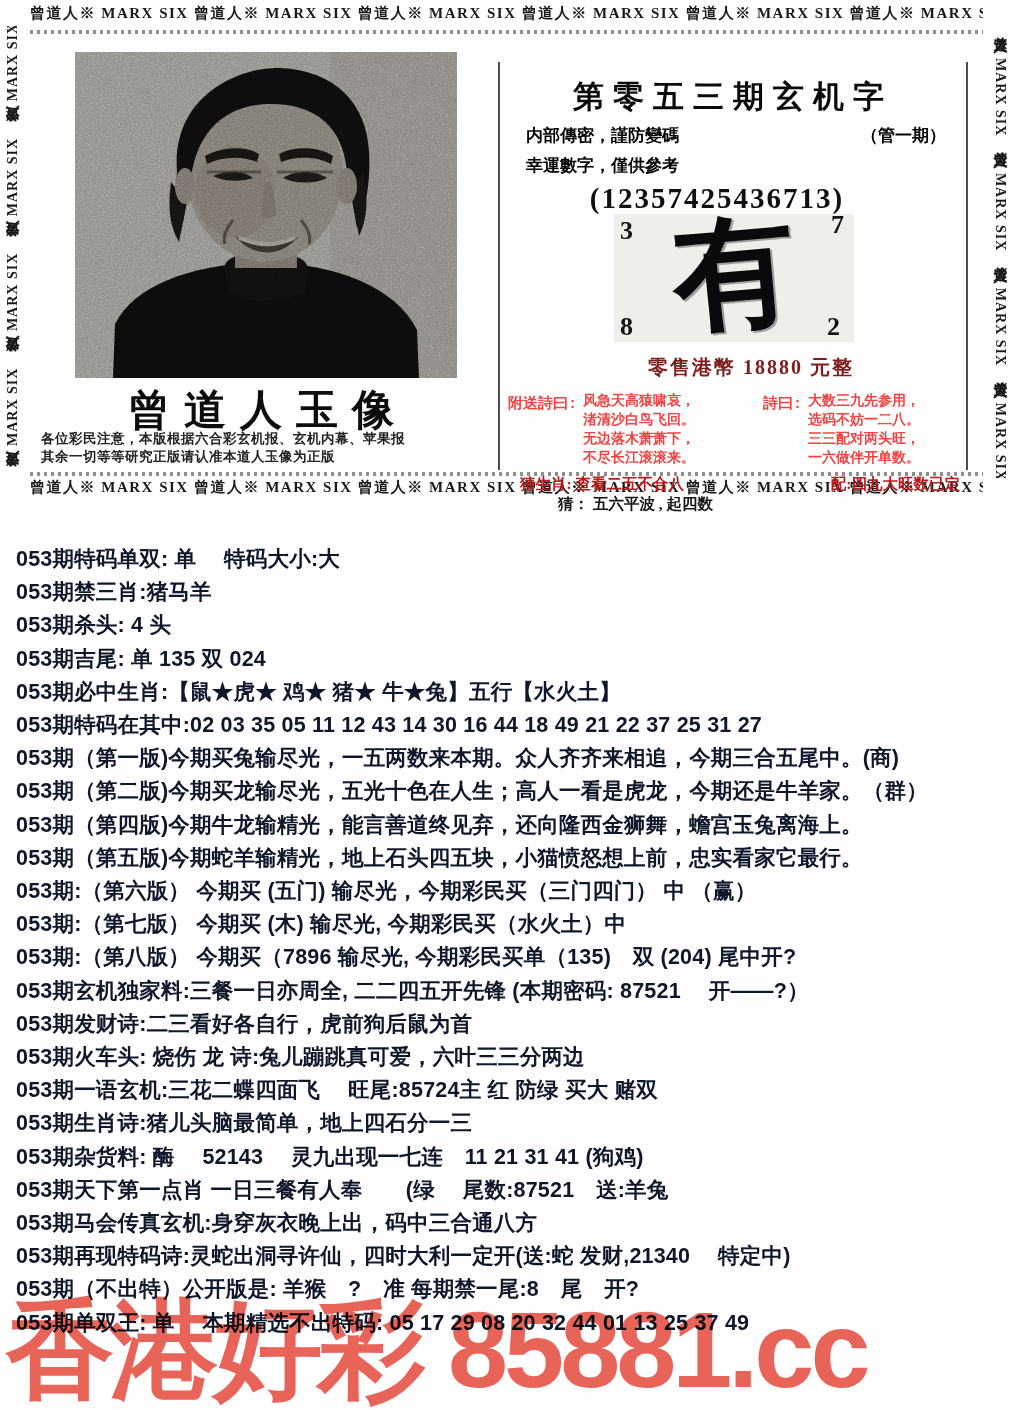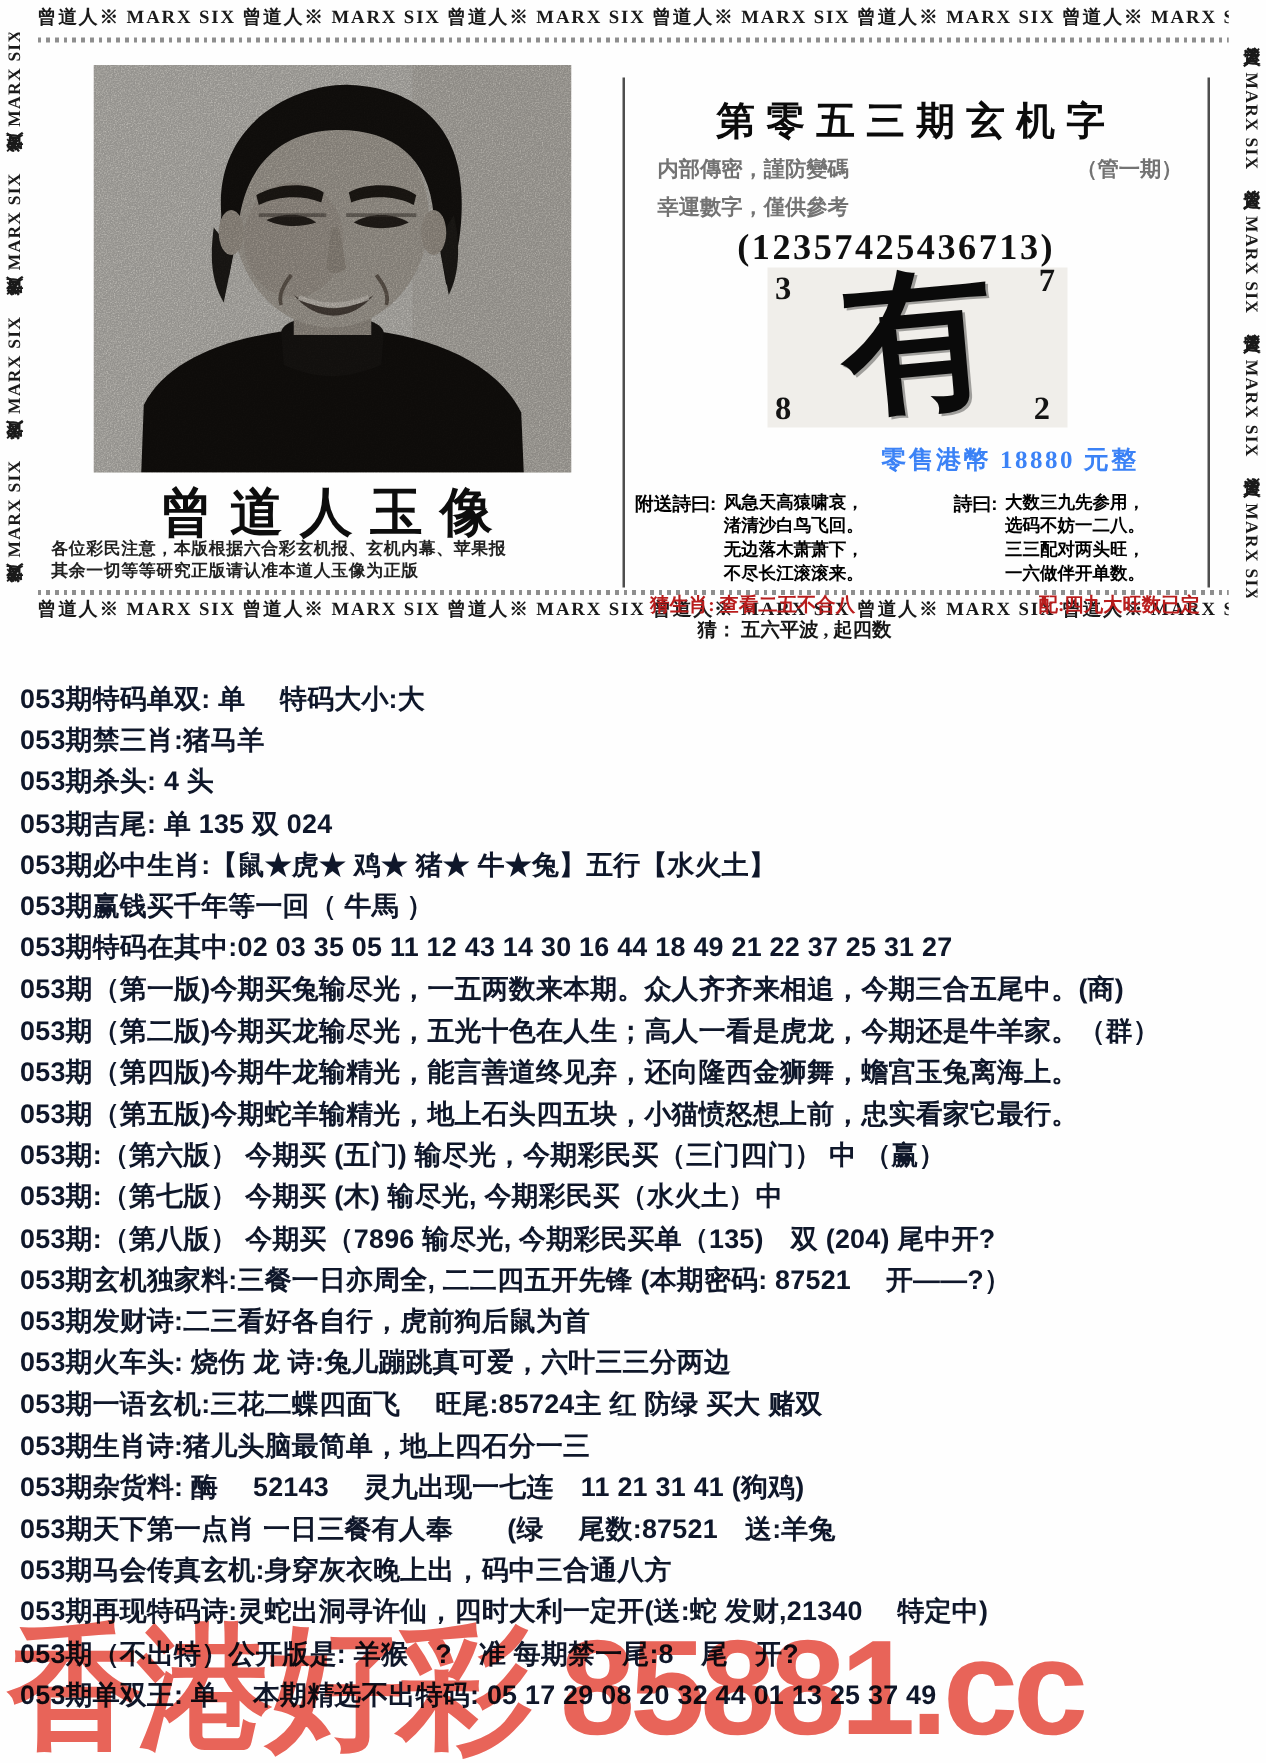--- a/index.html
+++ b/index.html
@@ -53,21 +53,21 @@
   .panel-rule{position:absolute;top:0;width:2px;height:100%;background:#222;opacity:.8;}
   .rule-l{left:0;}
   .rule-r{left:468px;}
   .panel-title{
     position:absolute;left:0;top:14px;width:470px;text-align:center;
     font-family:"Liberation Serif",serif;font-weight:bold;font-size:31px;
     letter-spacing:9px;white-space:nowrap;color:#0b0b0b;
   }
   .panel-row{
     position:absolute;left:28px;width:420px;display:flex;justify-content:space-between;
-    font-family:"Liberation Serif",serif;font-weight:bold;font-size:17px;color:#737373;
+    font-family:"Liberation Serif",serif;font-weight:bold;font-size:17px;color:#000000;
     white-space:nowrap;
   }
   .row-secret{top:62px;}
   .row-lucky{top:92px;}
   .lucky-nums{
     position:absolute;left:0;top:120px;width:438px;text-align:center;
     font-family:"Liberation Serif",serif;font-weight:bold;font-size:29px;
     letter-spacing:2px;color:#101010;
   }
   .char-block{
@@ -82,26 +82,26 @@
   .c-tr{right:10px;top:-4px;}
   .c-bl{left:6px;bottom:0px;}
   .c-br{right:14px;bottom:0px;}
   .mystery-char{
     position:absolute;left:0;top:-12px;width:100%;text-align:center;
     font-family:"DejaVu Serif",serif;font-weight:bold;font-size:122px;line-height:140px;
     color:#0a0a0a;transform:rotate(-5deg);
     text-shadow:2px 2px 0 rgba(10,10,10,.35);
   }
   .price{
-    position:absolute;left:150px;top:292px;width:320px;text-align:center;
+    position:absolute;left:150px;top:292px;width:320px;
     font-family:"Liberation Serif",serif;font-weight:bold;font-size:20px;
-    letter-spacing:2px;white-space:nowrap;color:#3b82f6;
+    letter-spacing:2px;white-space:nowrap;color:#7f1d1d;
   }
   .poems{position:absolute;left:10px;top:330px;width:460px;display:flex;}
-  .poem-col{display:flex;font-family:Liberation Sans, sans-serif;font-weight:bold;color:#000000;}
+  .poem-col{display:flex;font-family:Liberation Mono, monospace;font-weight:bold;color:#ef4444;}
   .poem-label{font-size:15px;padding-top:2px;white-space:nowrap;}
   .poem-lines{margin-left:6px;}
   .poem-lines div{font-size:14px;line-height:19px;white-space:nowrap;}
   .poem-left{width:255px;}
   .poem-right{width:205px;}
   .guess-row{
     position:absolute;left:22px;top:412px;width:440px;display:flex;justify-content:space-between;
     font-family:"Liberation Serif",serif;font-weight:bold;font-size:15.5px;white-space:nowrap;color:#b91c1c;
   }
   .guess-row2{
@@ -233,21 +233,20 @@
     <div class="guess-row2">猜： 五六平波 , 起四数</div>
   </div>
 </div>
 
 <div class="body-lines">
   <div class="bline">053期特码单双: 单　 特码大小:大</div>
   <div class="bline">053期禁三肖:猪马羊</div>
   <div class="bline">053期杀头: 4 头</div>
   <div class="bline">053期吉尾: 单 135  双 024</div>
   <div class="bline">053期必中生肖:【鼠★虎★ 鸡★ 猪★ 牛★兔】五行【水火土】</div>
-  <div class="bline">053期赢钱买千年等一回（ 牛馬 ）</div>
   <div class="bline">053期特码在其中:02 03 35 05 11 12 43 14 30 16 44 18 49 21 22 37 25 31 27</div>
   <div class="bline">053期（第一版)今期买兔输尽光，一五两数来本期。众人齐齐来相追，今期三合五尾中。(商)</div>
   <div class="bline">053期（第二版)今期买龙输尽光，五光十色在人生；高人一看是虎龙，今期还是牛羊家。（群）</div>
   <div class="bline">053期（第四版)今期牛龙输精光，能言善道终见弃，还向隆西金狮舞，蟾宫玉兔离海上。</div>
   <div class="bline">053期（第五版)今期蛇羊输精光，地上石头四五块，小猫愤怒想上前，忠实看家它最行。</div>
   <div class="bline">053期:（第六版） 今期买 (五门) 输尽光，今期彩民买（三门四门） 中 （赢）</div>
   <div class="bline">053期:（第七版） 今期买 (木) 输尽光, 今期彩民买（水火土）中</div>
   <div class="bline">053期:（第八版） 今期买（7896 输尽光, 今期彩民买单（135)　双 (204) 尾中开?</div>
   <div class="bline">053期玄机独家料:三餐一日亦周全, 二二四五开先锋 (本期密码: 87521　 开——?）</div>
   <div class="bline">053期发财诗:二三看好各自行，虎前狗后鼠为首</div>

